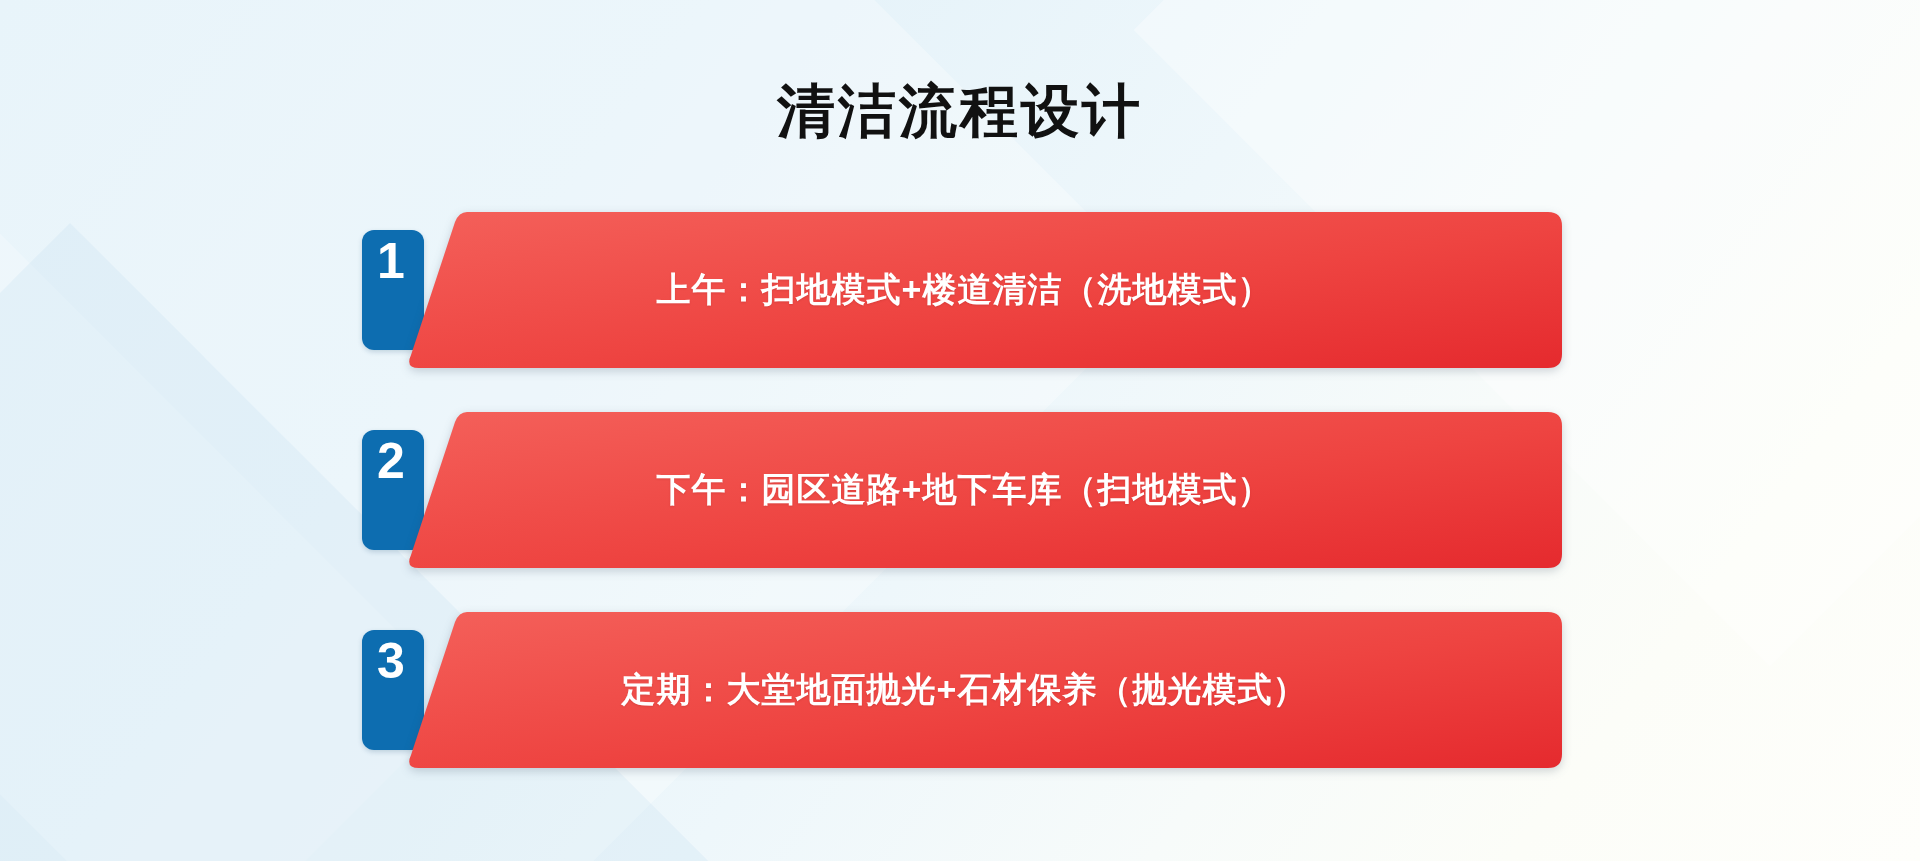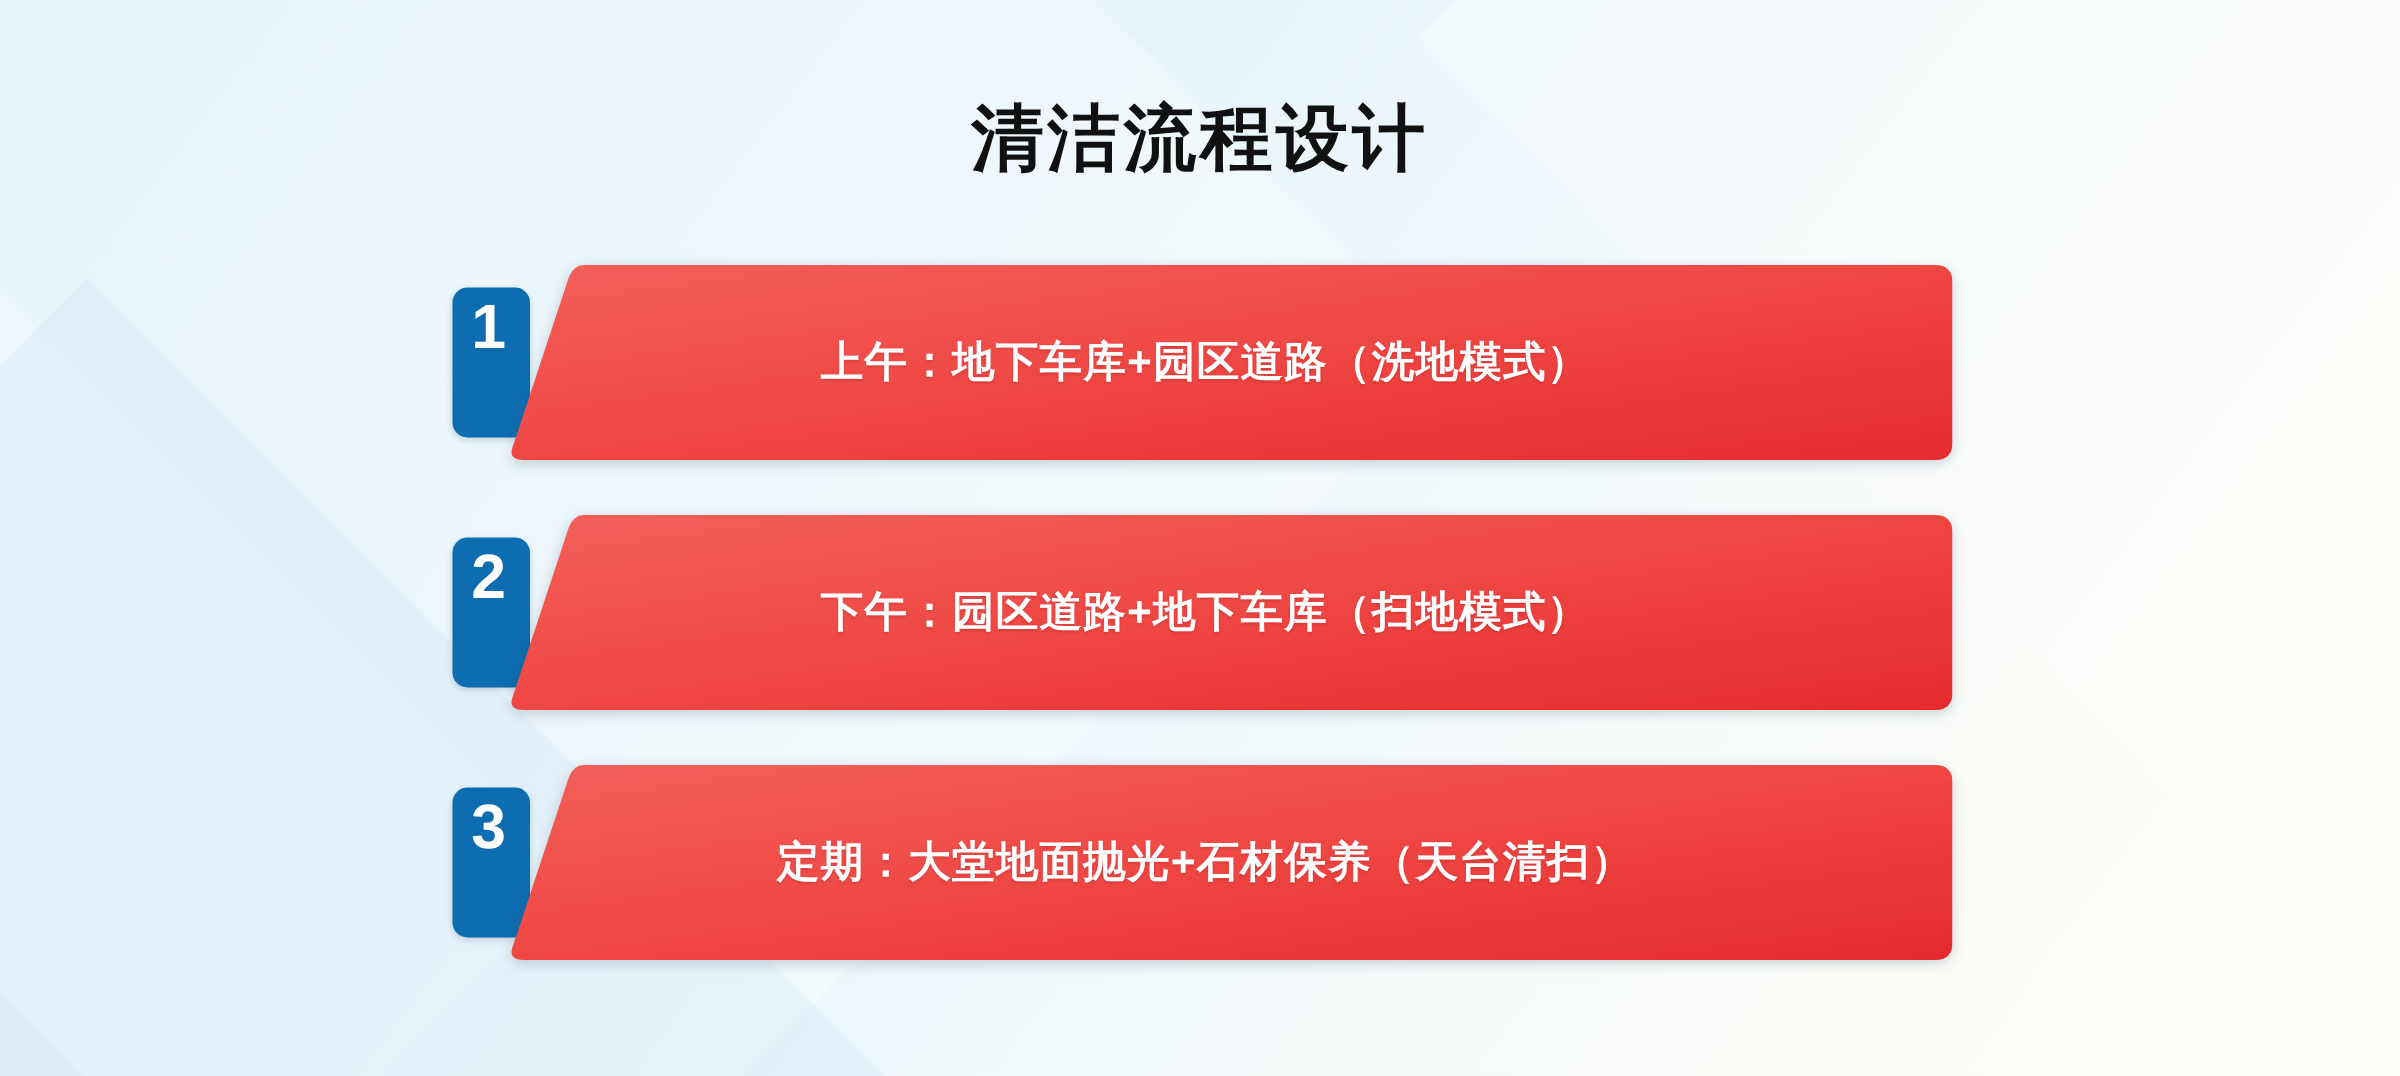--- a/index.html
+++ b/index.html
@@ -166,21 +166,21 @@
         <defs>
           <linearGradient id="redgrad1" x1="0" y1="0" x2="1" y2="1">
             <stop offset="0%" stop-color="#F4605A"></stop>
             <stop offset="55%" stop-color="#EE4441"></stop>
             <stop offset="100%" stop-color="#E52A2E"></stop>
           </linearGradient>
         </defs>
         <path d="M 62 0 L 1143 0 Q 1157 0 1157 14 L 1157 142 Q 1157 156 1143 156 L 14 156 Q 0 156 6 143 L 50 10 Q 54 0 62 0 Z" fill="url(#redgrad1)"></path>
       </svg>
     </div>
-    <div class="panel-text">上午：地下车库+园区道路（洗地模式）</div>
+    <div class="panel-text">上午：扫地模式+楼道清洁（洗地模式）</div>
   </div>
 
   <div class="row" style="top:412px;">
     <div class="badge">
       <div class="badge-num">2</div>
     </div>
     <div class="panel">
       <svg viewBox="0 0 1157 156" preserveAspectRatio="none">
         <defs>
           <linearGradient id="redgrad2" x1="0" y1="0" x2="1" y2="1">
@@ -204,16 +204,16 @@
         <defs>
           <linearGradient id="redgrad3" x1="0" y1="0" x2="1" y2="1">
             <stop offset="0%" stop-color="#F4605A"></stop>
             <stop offset="55%" stop-color="#EE4441"></stop>
             <stop offset="100%" stop-color="#E52A2E"></stop>
           </linearGradient>
         </defs>
         <path d="M 62 0 L 1143 0 Q 1157 0 1157 14 L 1157 142 Q 1157 156 1143 156 L 14 156 Q 0 156 6 143 L 50 10 Q 54 0 62 0 Z" fill="url(#redgrad3)"></path>
       </svg>
     </div>
-    <div class="panel-text">定期：大堂地面抛光+石材保养（天台清扫）</div>
+    <div class="panel-text">定期：大堂地面抛光+石材保养（抛光模式）</div>
   </div>
 
 </div>
 
 </body></html>

